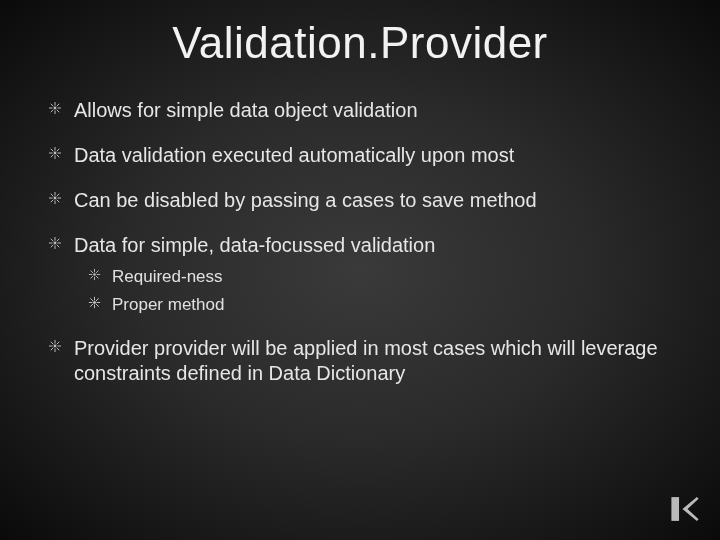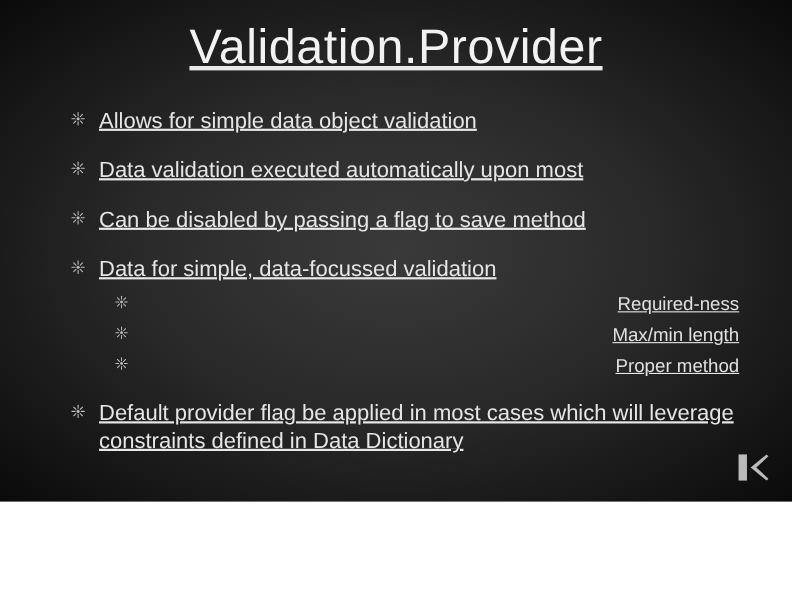--- a/index.html
+++ b/index.html
@@ -5,57 +5,54 @@
   html, body {
     margin: 0;
     padding: 0;
     width: 720px;
     height: 540px;
     overflow: hidden;
     font-family: Arial, Helvetica, sans-serif;
   }
   .slide {
     width: 720px;
-    height: 456px;
+    height: 540px;
     background: radial-gradient(ellipse at center, #3a3a3a 0%, #2a2a2a 45%, #161616 80%, #0a0a0a 100%);
     position: relative;
     box-sizing: border-box;
     color: #e8e8e8;
-    text-decoration: underline;
   }
   .title {
     text-align: center;
     color: #f2f2f2;
     font-size: 44px;
     font-weight: 400;
     padding-top: 18px;
     letter-spacing: 0.5px;
   }
   .content {
     padding: 30px 48px 0 48px;
-    margin-left: 16px;
   }
   ul.main {
     list-style: none;
     padding: 0;
     margin: 0;
   }
   ul.main > li {
     position: relative;
     padding-left: 26px;
     margin-bottom: 20px;
     font-size: 20px;
     line-height: 1.25;
     color: #e6e6e6;
   }
   ul.sub {
     list-style: none;
     padding: 0;
     margin: 8px 0 0 14px;
-    text-align: right;
   }
   ul.sub > li {
     position: relative;
     padding-left: 24px;
     margin-bottom: 6px;
     font-size: 17px;
     line-height: 1.3;
     color: #e0e0e0;
   }
   .bullet-icon {
@@ -145,21 +142,21 @@
                 <line x1="2" y1="10" x2="6" y2="10"></line>
                 <line x1="14" y1="10" x2="18" y2="10"></line>
                 <line x1="4.3" y1="4.3" x2="7.2" y2="7.2"></line>
                 <line x1="12.8" y1="12.8" x2="15.7" y2="15.7"></line>
                 <line x1="15.7" y1="4.3" x2="12.8" y2="7.2"></line>
                 <line x1="7.2" y1="12.8" x2="4.3" y2="15.7"></line>
               </g>
               <circle cx="10" cy="10" r="2" fill="#bdbdbd"></circle>
             </svg>
         </span>
-        <span>Can be disabled by passing a flag to save method</span>
+        <span>Can be disabled by passing a cases to save method</span>
       </li>
 
       <li>
         <span class="bullet-icon">
           <svg viewBox="0 0 20 20">
               <g stroke="#bdbdbd" stroke-width="1.4" stroke-linecap="round">
                 <line x1="10" y1="2" x2="10" y2="6"></line>
                 <line x1="10" y1="14" x2="10" y2="18"></line>
                 <line x1="2" y1="10" x2="6" y2="10"></line>
                 <line x1="14" y1="10" x2="18" y2="10"></line>
@@ -200,21 +197,20 @@
                     <line x1="2" y1="10" x2="6" y2="10"></line>
                     <line x1="14" y1="10" x2="18" y2="10"></line>
                     <line x1="4.3" y1="4.3" x2="7.2" y2="7.2"></line>
                     <line x1="12.8" y1="12.8" x2="15.7" y2="15.7"></line>
                     <line x1="15.7" y1="4.3" x2="12.8" y2="7.2"></line>
                     <line x1="7.2" y1="12.8" x2="4.3" y2="15.7"></line>
                   </g>
                   <circle cx="10" cy="10" r="2" fill="#bdbdbd"></circle>
                 </svg>
             </span>
-            <span>Max/min length</span>
           </li>
           <li>
             <span class="bullet-icon">
               <svg viewBox="0 0 20 20">
                   <g stroke="#bdbdbd" stroke-width="1.4" stroke-linecap="round">
                     <line x1="10" y1="2" x2="10" y2="6"></line>
                     <line x1="10" y1="14" x2="10" y2="18"></line>
                     <line x1="2" y1="10" x2="6" y2="10"></line>
                     <line x1="14" y1="10" x2="18" y2="10"></line>
                     <line x1="4.3" y1="4.3" x2="7.2" y2="7.2"></line>
@@ -239,21 +235,21 @@
                 <line x1="2" y1="10" x2="6" y2="10"></line>
                 <line x1="14" y1="10" x2="18" y2="10"></line>
                 <line x1="4.3" y1="4.3" x2="7.2" y2="7.2"></line>
                 <line x1="12.8" y1="12.8" x2="15.7" y2="15.7"></line>
                 <line x1="15.7" y1="4.3" x2="12.8" y2="7.2"></line>
                 <line x1="7.2" y1="12.8" x2="4.3" y2="15.7"></line>
               </g>
               <circle cx="10" cy="10" r="2" fill="#bdbdbd"></circle>
             </svg>
         </span>
-        <span>Default provider flag be applied in most cases which will leverage constraints defined in Data Dictionary</span>
+        <span>Provider provider will be applied in most cases which will leverage constraints defined in Data Dictionary</span>
       </li>
 
     </ul>
   </div>
 
   <div class="logo">
     <svg viewBox="0 0 40 40">
       <rect x="4" y="6" width="9" height="28" fill="#d8d8d8"></rect>
       <polygon points="17,20 34,6 36,8 23,20 36,32 34,34" fill="#d8d8d8"></polygon>
     </svg>

